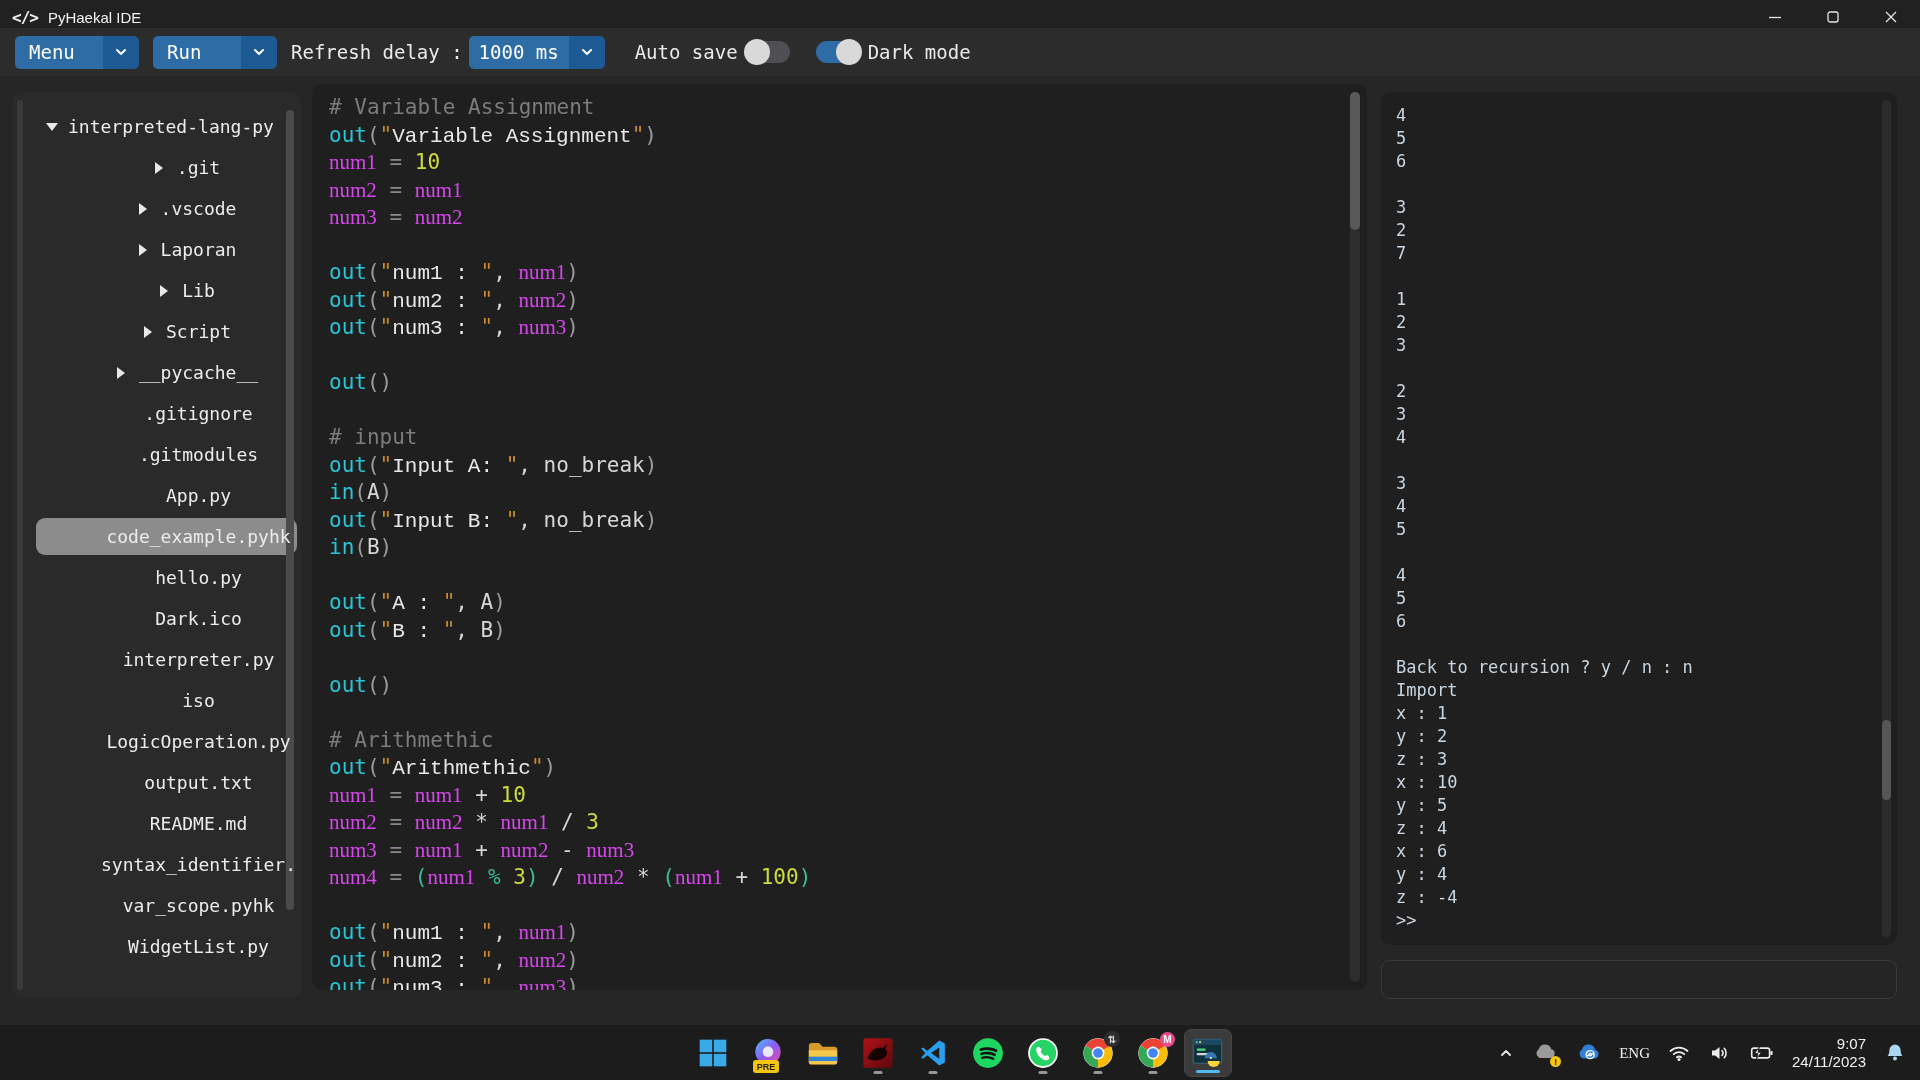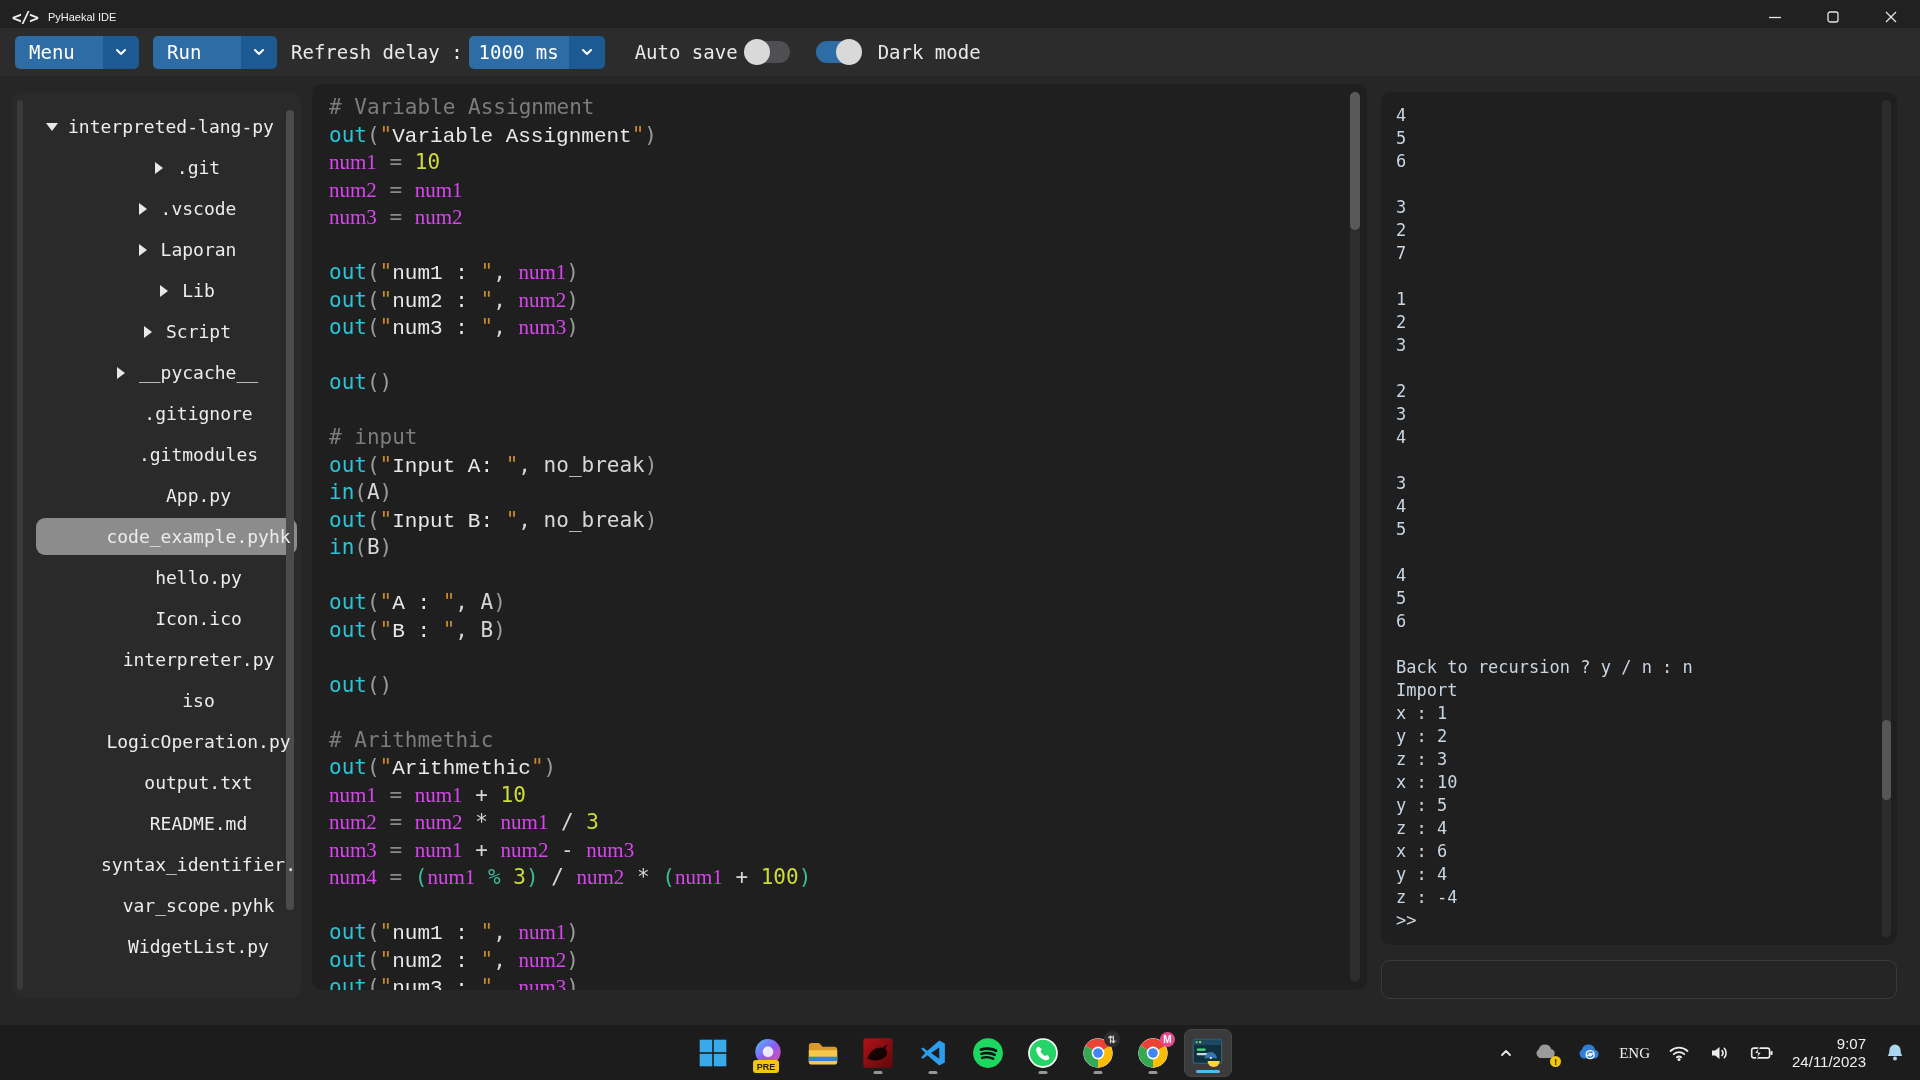--- a/index.html
+++ b/index.html
@@ -3,21 +3,21 @@
 <meta charset="utf-8">
 <style>
   * { margin:0; padding:0; box-sizing:border-box; }
   html,body { width:1920px; height:1080px; overflow:hidden; }
   body { background:#262626; font-family:"DejaVu Sans Mono","Liberation Mono",monospace; color:#e8e8e8; }
 
   
   .titlebar { position:absolute; left:0; top:0; width:1920px; height:34px; background:#212121;
               display:flex; align-items:center; padding-left:12px; gap:10px; }
   .app-icon { font-size:16px; font-weight:bold; color:#f0f0f0; letter-spacing:-1px; }
-  .title-text { font-family:"Liberation Sans",sans-serif; font-size:11px; color:#f2f2f2; }
+  .title-text { font-family:"Liberation Sans",sans-serif; font-size:15px; color:#f2f2f2; }
   .win-controls { position:absolute; right:0; top:0; height:34px; display:flex; }
   .wc { width:58px; height:34px; display:flex; align-items:center; justify-content:center; }
 
   
   .toolbar { position:absolute; left:0; top:28px; width:1920px; height:48px; background:#2c2c2c;
              display:flex; align-items:center; padding-left:15px; }
   .dd { height:33px; border-radius:5px; overflow:hidden; display:flex; cursor:pointer; }
   .dd-label { background:#2d6ca4; color:#fff; font-size:19px; display:flex; align-items:center; padding:0 14px; }
   .dd-chev { background:#1d5a94; width:36px; display:flex; align-items:center; justify-content:center; }
   .dd-menu .dd-label { width:88px; }
@@ -132,21 +132,21 @@
         </svg>
     </span>
   </div>
   <span class="tb-text" style="margin-left:30px">Auto save</span>
   <div class="toggle" style="margin-left:8px">
       <span class="knob"></span>
     </div>
   <div class="toggle on" style="margin-left:26px">
       <span class="knob"></span>
     </div>
-  <span class="tb-text" style="margin-left:18px">Dark mode</span>
+  <span class="tb-text" style="margin-left:8px">Dark mode</span>
 </div>
 
 <div class="tree-panel">
   <div class="left-track"></div>
   <div>
       <div class="tree-row lvl0">
         <span class="chev down"></span>
         <span class="tlabel">interpreted-lang-py</span>
       </div>
       <div class="tree-row lvl1">
@@ -188,21 +188,21 @@
       <div class="tree-row lvl1 selected">
         <span class="chev none"></span>
         <span class="tlabel">code_example.pyhk</span>
       </div>
       <div class="tree-row lvl1">
         <span class="chev none"></span>
         <span class="tlabel">hello.py</span>
       </div>
       <div class="tree-row lvl1">
         <span class="chev none"></span>
-        <span class="tlabel">Icon.ico</span>
+        <span class="tlabel">Dark.ico</span>
       </div>
       <div class="tree-row lvl1">
         <span class="chev none"></span>
         <span class="tlabel">interpreter.py</span>
       </div>
       <div class="tree-row lvl1">
         <span class="chev none"></span>
         <span class="tlabel">iso</span>
       </div>
       <div class="tree-row lvl1">

